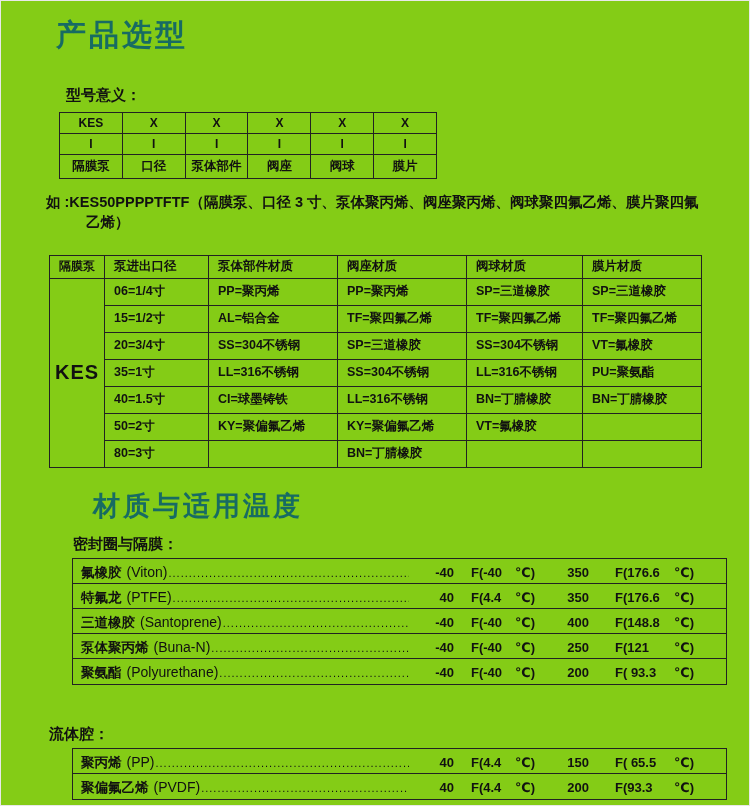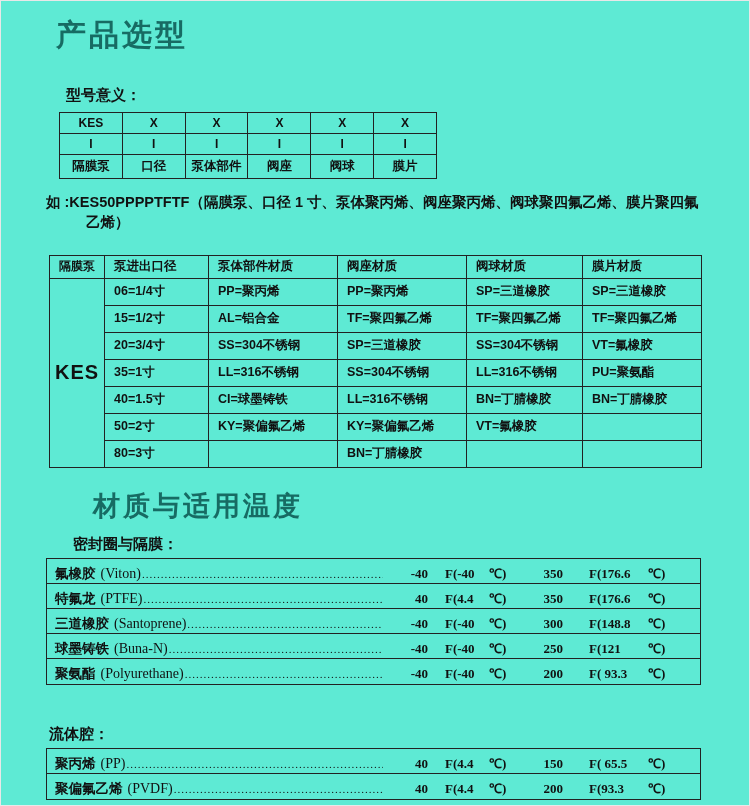--- a/index.html
+++ b/index.html
@@ -1,17 +1,17 @@
 <!DOCTYPE html>
 <html><head>
 <meta charset="utf-8">
 <style>
   html,body{margin:0;padding:0;background:#ffffff;}
   .page{
-    position:relative;width:750px;height:806px;background:#5eead4;
+    position:relative;width:750px;height:806px;background:#84cc16;
     font-family:"Liberation Sans","DejaVu Sans",sans-serif;color:#1a1a1a;
     overflow:hidden;box-sizing:border-box;border:1px solid #e8e8e8;
   }
   
   .sec-title{color:#176B63;font-weight:bold;margin:0;}
   .sec-title.t1{font-size:30px;letter-spacing:3px;padding:14px 0 0 55px;}
   .sec-title.t2{font-size:27px;letter-spacing:3px;padding:20px 0 0 92px;}
   
   .lbl{font-size:15px;font-weight:bold;color:#111;}
   .lbl.model{padding:30px 8px 5px 65px;}
@@ -36,21 +36,21 @@
     border:1px solid #222;font-size:12.5px;font-weight:600;color:#111;
     height:26px;padding:0 0 0 9px;vertical-align:middle;text-align:left;
   }
   .spec-table tr.head td{height:22px;font-weight:bold;}
   .spec-table td.corner{text-align:center;padding:0;font-size:12px;}
   .spec-table td.kes{text-align:center;padding:0;font-size:20px;letter-spacing:1px;font-weight:600;}
   .spec-table col.c1{width:55px;}  .spec-table col.c2{width:104px;}
   .spec-table col.c3{width:129px;} .spec-table col.c4{width:129px;}
   .spec-table col.c5{width:116px;} .spec-table col.c6{width:119px;}
   
-  .temp-table{margin-left:45px;width:655px;border:1.5px solid #222;box-sizing:border-box;font-family:Liberation Serif, serif;}
+  .temp-table{margin-left:71px;width:655px;border:1.5px solid #222;box-sizing:border-box;}
   .trow{
     display:flex;align-items:baseline;height:25px;box-sizing:border-box;
     border-bottom:1px solid #222;padding:5px 8px 0 8px;font-size:13px;color:#111;
   }
   .trow:last-child{border-bottom:none;justify-content:center;}
   .mname{font-weight:bold;font-size:13.5px;white-space:nowrap;}
   .men{font-size:14px;margin-left:5px;white-space:nowrap;}
   .leader{flex:1 1 auto;overflow:hidden;white-space:nowrap;margin:0 1px;}
   .leader::after{
     content:"......................................................................................................................................................";
@@ -95,21 +95,21 @@
       <td>隔膜泵</td>
       <td>口径</td>
       <td>泵体部件</td>
       <td>阀座</td>
       <td>阀球</td>
       <td>膜片</td>
     </tr>
   </tbody>
     </table>
 
-  <p class="example">如 :KES50PPPPTFTF（隔膜泵、口径 1 寸、泵体聚丙烯、阀座聚丙烯、阀球聚四氟乙烯、膜片聚四氟乙烯）</p>
+  <p class="example">如 :KES50PPPPTFTF（隔膜泵、口径 3 寸、泵体聚丙烯、阀座聚丙烯、阀球聚四氟乙烯、膜片聚四氟乙烯）</p>
 
   <table class="spec-table">
     <colgroup>
       <col class="c1">
         <col class="c2">
         <col class="c3">
         <col class="c4">
         <col class="c5">
         <col class="c6">
     </colgroup>
@@ -202,26 +202,26 @@
       <span class="v vc2">F(176.6</span>
       <span class="v vu2">℃)</span>
     </div>
     <div class="trow">
       <span class="mname">三道橡胶</span>
       <span class="men">(Santoprene)</span>
       <span class="leader"></span>
       <span class="v vf">-40</span>
       <span class="v vc">F(-40</span>
       <span class="v vu">℃)</span>
-      <span class="v vf2">300</span>
+      <span class="v vf2">400</span>
       <span class="v vc2">F(148.8</span>
       <span class="v vu2">℃)</span>
     </div>
     <div class="trow">
-      <span class="mname">球墨铸铁</span>
+      <span class="mname">泵体聚丙烯</span>
       <span class="men">(Buna-N)</span>
       <span class="leader"></span>
       <span class="v vf">-40</span>
       <span class="v vc">F(-40</span>
       <span class="v vu">℃)</span>
       <span class="v vf2">250</span>
       <span class="v vc2">F(121</span>
       <span class="v vu2">℃)</span>
     </div>
     <div class="trow">

